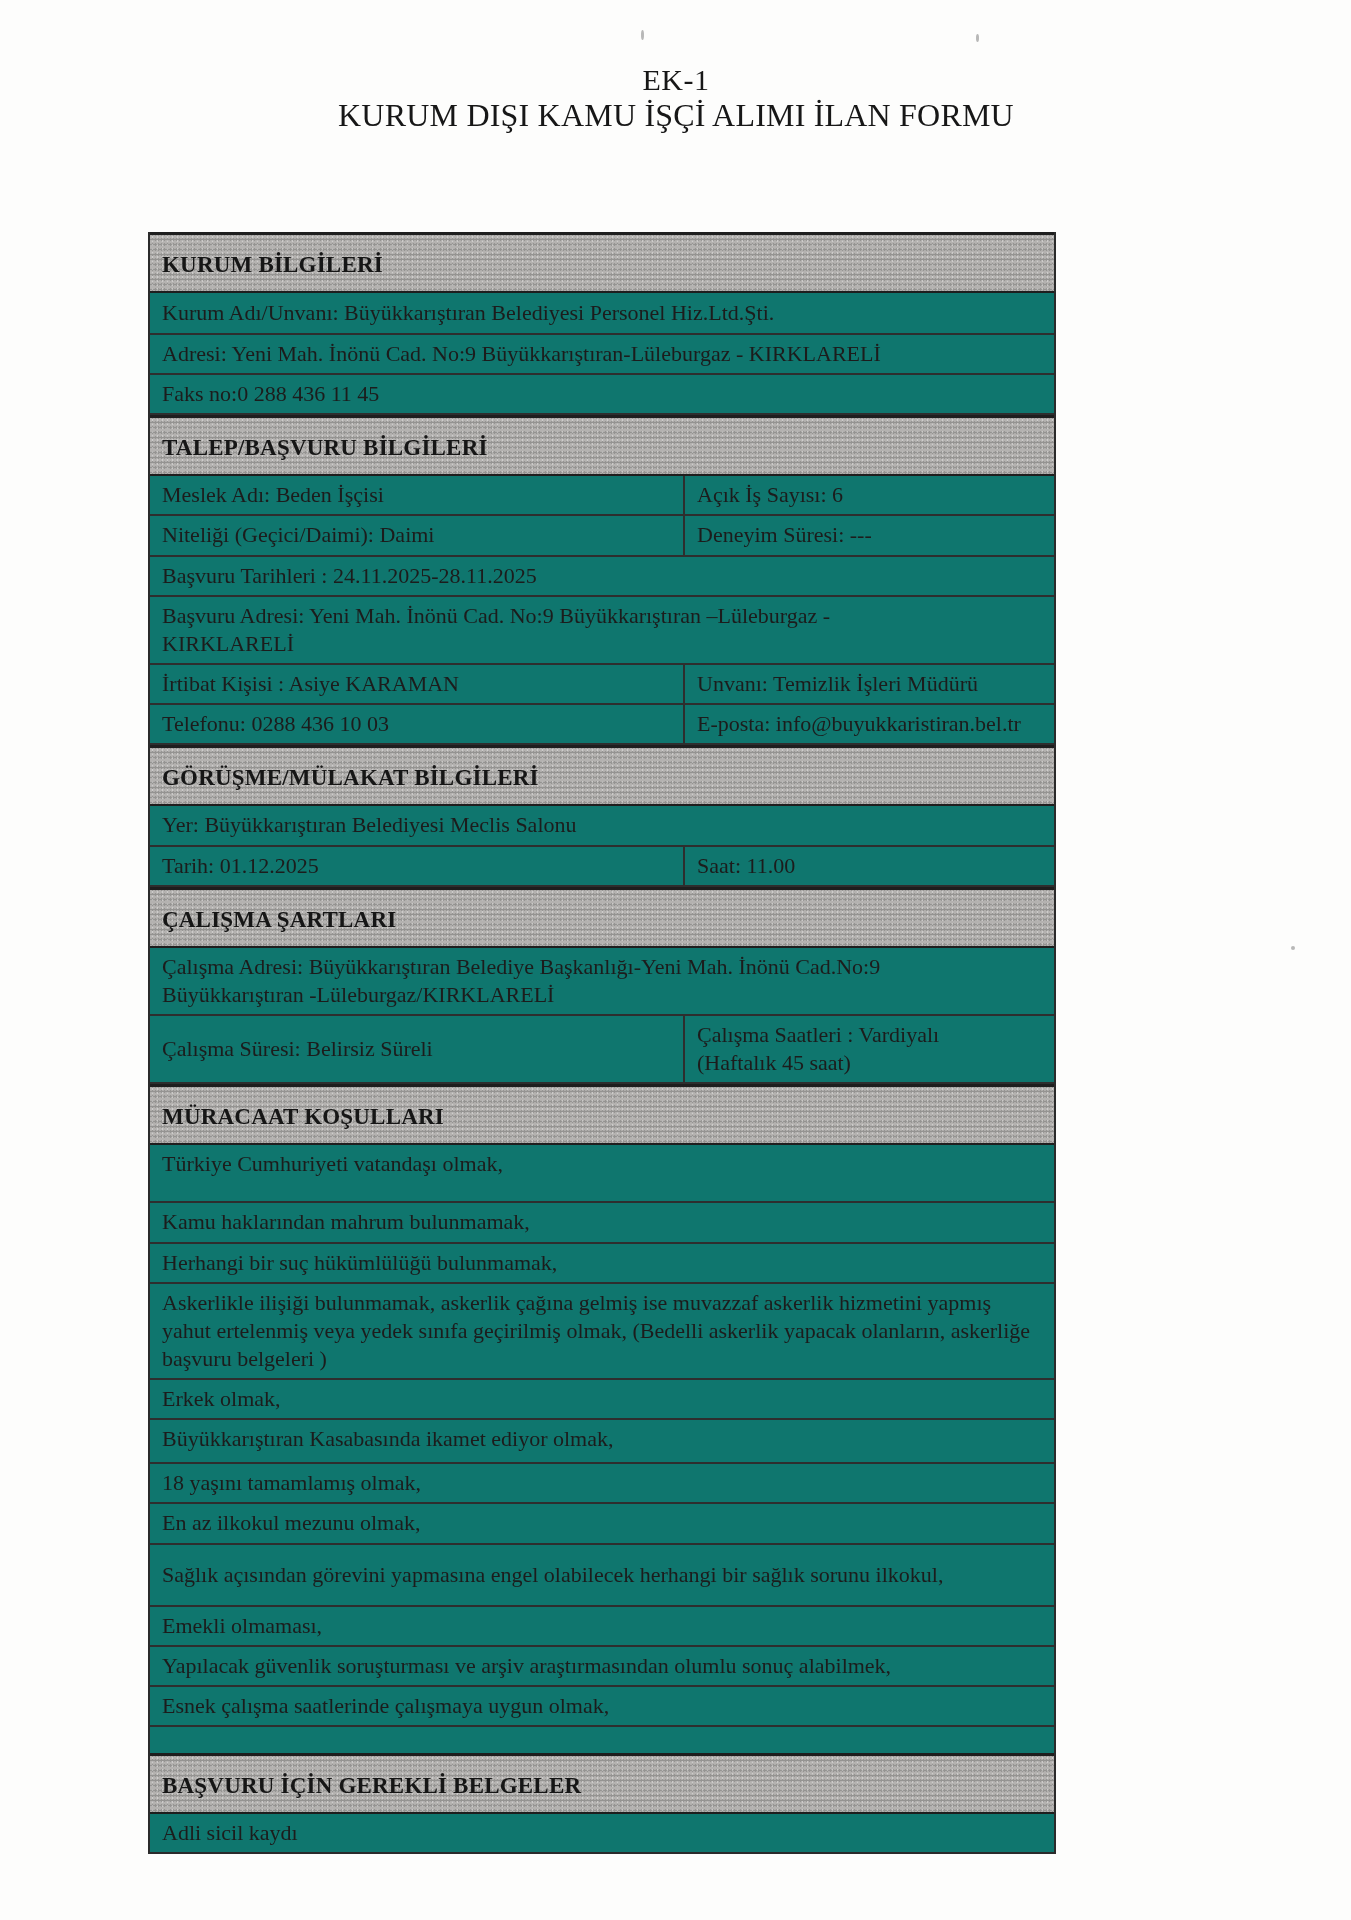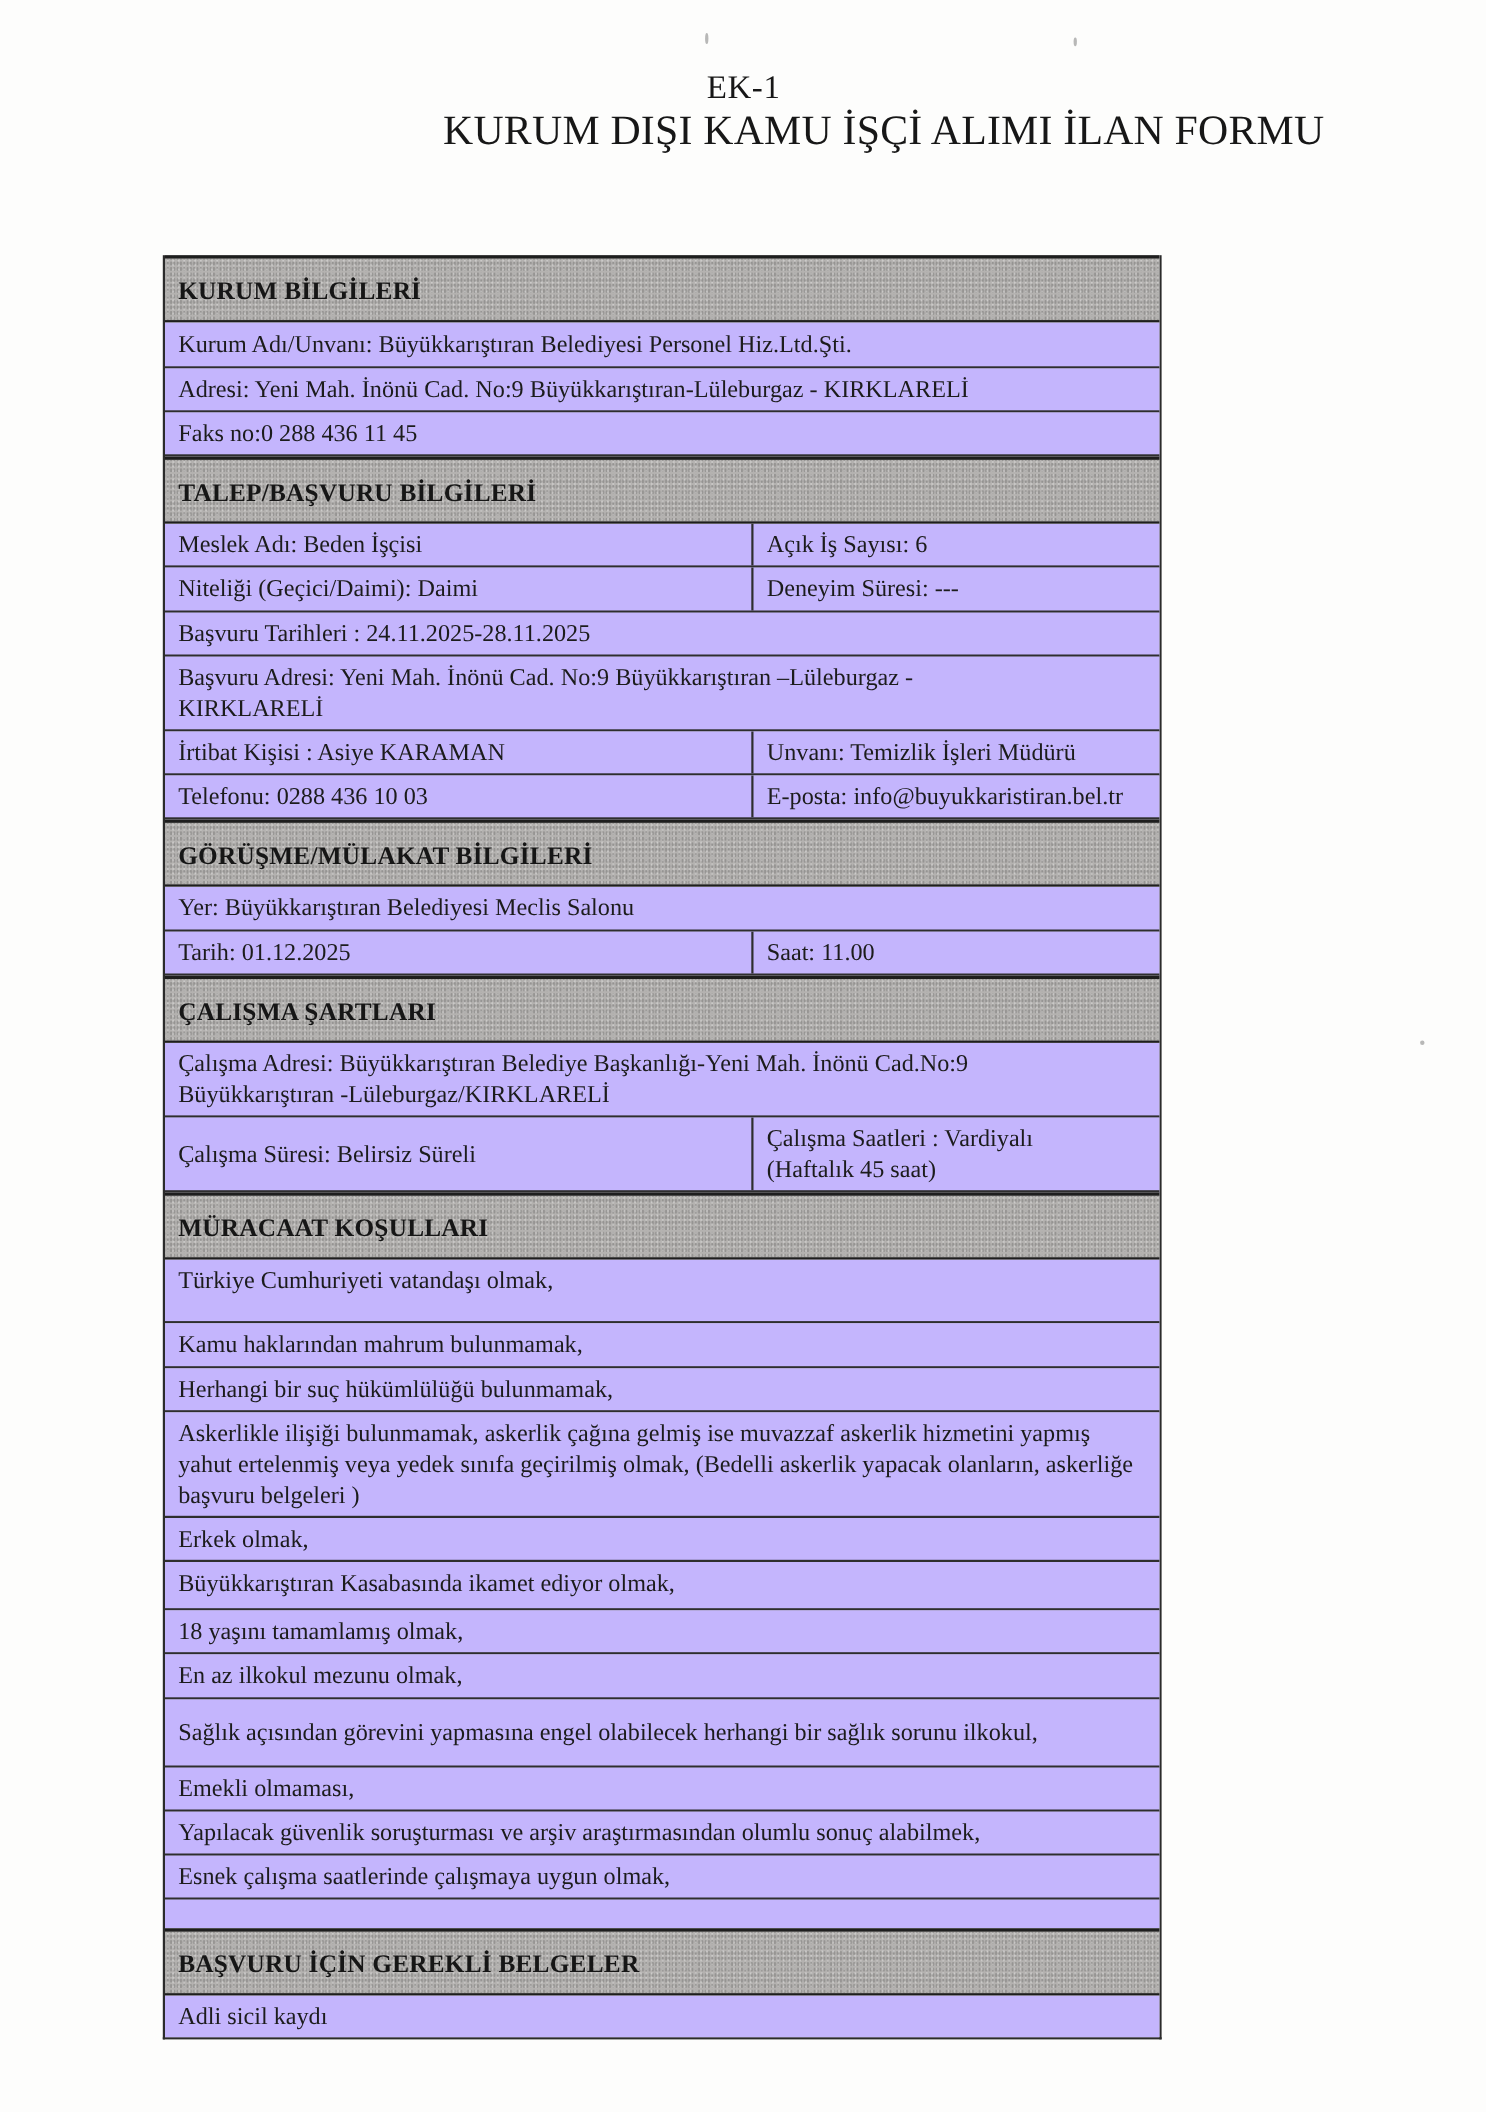--- a/index.html
+++ b/index.html
@@ -10,21 +10,21 @@
     font-family:"Liberation Serif","DejaVu Serif",serif;
     color:#1c1c1c;
     overflow:hidden;
   }
   .doc-title{
     position:absolute;top:62px;left:148px;width:1056px;
     text-align:center;font-weight:400;color:#171717;
     line-height:1.18;
   }
   .doc-title .t1{font-size:30px;letter-spacing:.5px;}
-  .doc-title .t2{font-size:38px;letter-spacing:.2px;text-align:right;}
+  .doc-title .t2{font-size:32px;letter-spacing:.2px;}
 
   .form-table{
     position:absolute;top:232px;left:148px;width:908px;
     border-left:2px solid #2b2b2b;
     border-right:2px solid #2b2b2b;
     border-bottom:2px solid #2b2b2b;
     box-sizing:border-box;
     font-size:22px;
   }
   .band{
@@ -40,21 +40,21 @@
     font-weight:700;
     font-size:23px;
     color:#161616;
     padding:17px 12px 13px 12px;
     letter-spacing:.2px;
   }
   .row{
     display:flex;
     align-items:stretch;
     border-bottom:2px solid #2e2e2e;
-    background:#c4b5fd;
+    background:#0f766e;
   }
   .row:last-child{border-bottom:none;}
   .row.noline{border-bottom:none;}
   .cell{
     padding:5px 10px 5px 12px;
     line-height:1.28;
     box-sizing:border-box;
   }
   .cell.full{width:100%;}
   .cell.left{width:535px;flex:none;border-right:2px solid #2e2e2e;}

